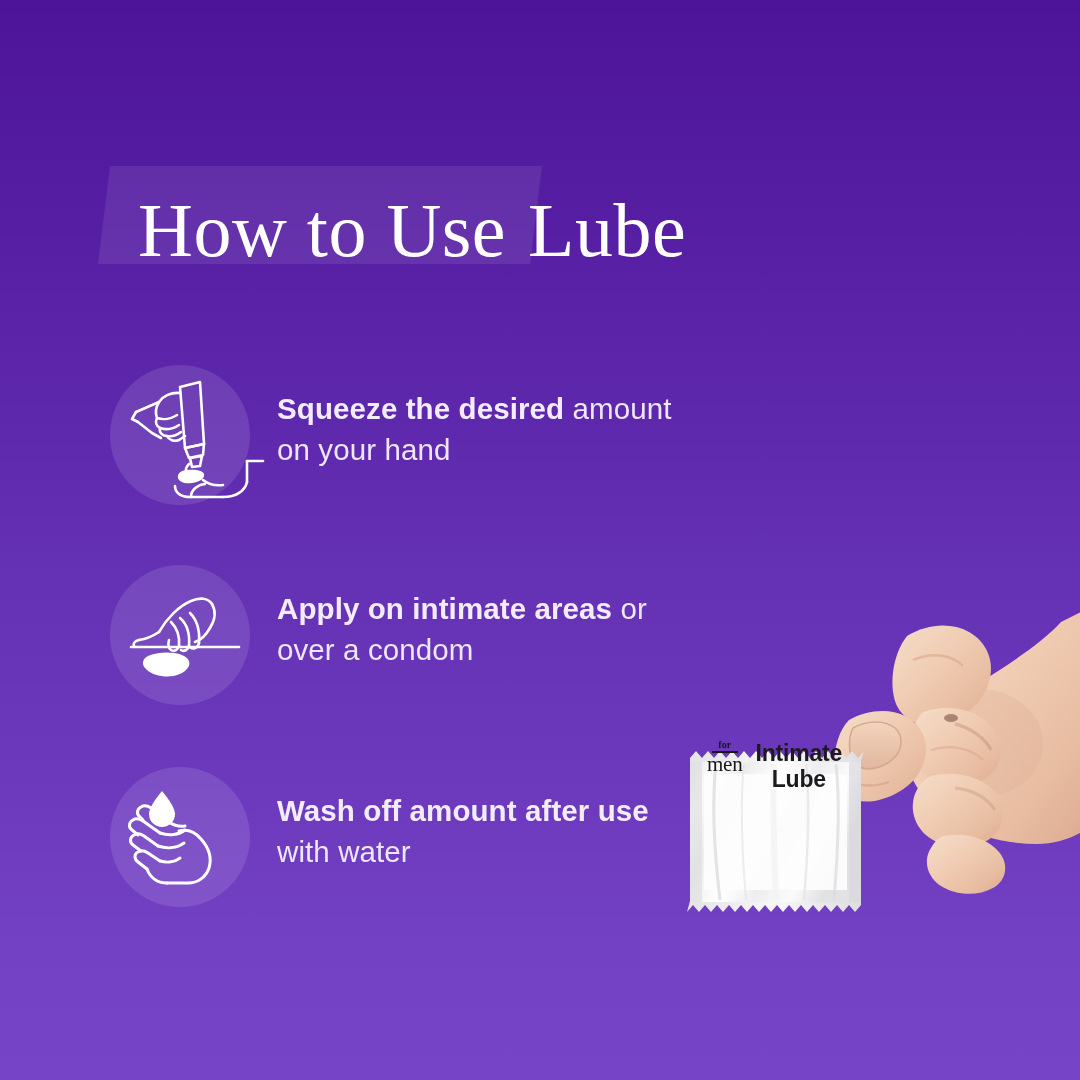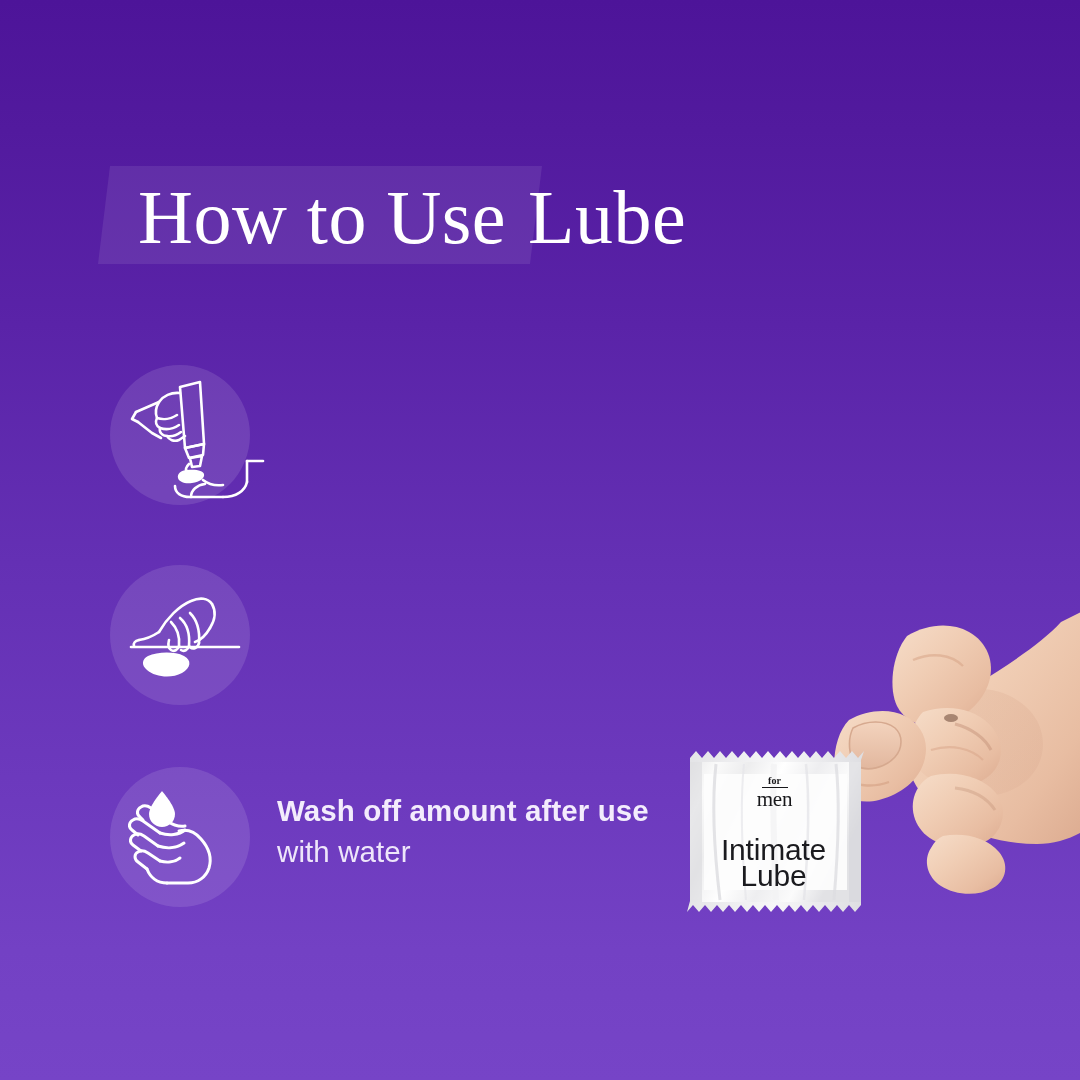--- a/index.html
+++ b/index.html
@@ -42,21 +42,21 @@
     left: 0px;
     top: 8px;
     width: 432px;
     height: 98px;
     background: rgba(255,255,255,0.085);
     transform: skewX(-7deg);
   }
   .title-text {
     position: absolute;
     left: 34px;
-    top: 3px;
+    top: 16px;
     white-space: nowrap;
     font-family: "Liberation Serif", "DejaVu Serif", serif;
     font-size: 76px;
     line-height: 112px;
     font-weight: 400;
     color: #ffffff;
     letter-spacing: 0.5px;
   }
   .title-text .t-emph { }
   .title-text .t-rest { margin-left: 22px; }
@@ -149,22 +149,22 @@
     width: 179px;
     height: 185px;
   }
   .sachet-label {
     position: absolute;
     left: 0;
     top: 0;
     width: 179px;
     height: 185px;
     display: flex;
-    flex-direction: column;
-    align-items: center;
+    flex-direction: row;
+    align-items: flex-start;
     justify-content: center;
     pointer-events: none;
     gap: 17px;
   }
   .brand {
     display: flex;
     flex-direction: column;
     align-items: center;
     color: #17171a;
     margin-bottom: 10px;
@@ -185,23 +185,23 @@
   }
   .brand-men {
     font-family: "Liberation Serif", serif;
     font-size: 21px;
     line-height: 22px;
     font-weight: 400;
     letter-spacing: -0.2px;
   }
   .prod-name {
     font-family: "Liberation Sans", sans-serif;
-    font-size: 30px;
+    font-size: 23px;
     line-height: 26px;
-    font-weight: 400;
+    font-weight: 700;
     color: #1b1b1f;
     text-align: center;
     letter-spacing: -0.2px;
     margin-left: -4px;
   }
 </style>
 </head>
 <body>
 
 <div class="poster">
@@ -242,20 +242,24 @@
 
             <path d="M70,126 C70,133 76,137 85,137 L118,137"></path>
             <path d="M118,137 C131,137 140,131 142,122"></path>
             <path d="M142,122 L142,101"></path>
             <path d="M142,101 L158,101"></path>
             <path d="M98,120 C103,124 110,126 118,125"></path>
             <path d="M86,137 C86,130 92,125 100,124"></path>
           </g>
         </svg>
       </div>
+      <div class="step-copy">
+        <b>Squeeze the desired</b>
+        <span>amount on your hand</span>
+      </div>
     </div>
 
     <div class="step step-2">
       <div class="step-icon">
         <div class="icon-circle"></div>
         <svg class="icon-art" viewBox="0 0 160 150">
           <g fill="none" stroke="#ffffff" stroke-width="2.6" stroke-linecap="round" stroke-linejoin="round">
 
             <path d="M54,72 C62,58 74,46 86,41 C95,37 103,38 107,44"></path>
             <path d="M107,44 C111,51 110,60 105,68"></path>
@@ -271,20 +275,24 @@
 
             <path d="M54,72 C48,76 42,79 34,80"></path>
             <path d="M34,80 C30,81 28,83 29,86"></path>
 
             <path d="M26,87 L134,87"></path>
 
             <path d="M43,96 C37,99 36,105 42,110 C50,117 66,119 77,113
                      C86,108 87,100 79,96 C69,91 52,92 43,96 Z" fill="#ffffff" stroke="none"></path>
           </g>
         </svg>
+      </div>
+      <div class="step-copy">
+        <b>Apply on intimate areas</b>
+        <span>or over a condom</span>
       </div>
     </div>
 
     <div class="step step-3">
       <div class="step-icon">
         <div class="icon-circle"></div>
         <svg class="icon-art" viewBox="0 0 160 150">
 
           <path d="M57,29 C57,29 44,44 44,52 C44,59.5 50,65 57,65
                    C64,65 70,59.5 70,52 C70,44 57,29 57,29 Z" fill="#ffffff" stroke="none"></path>

